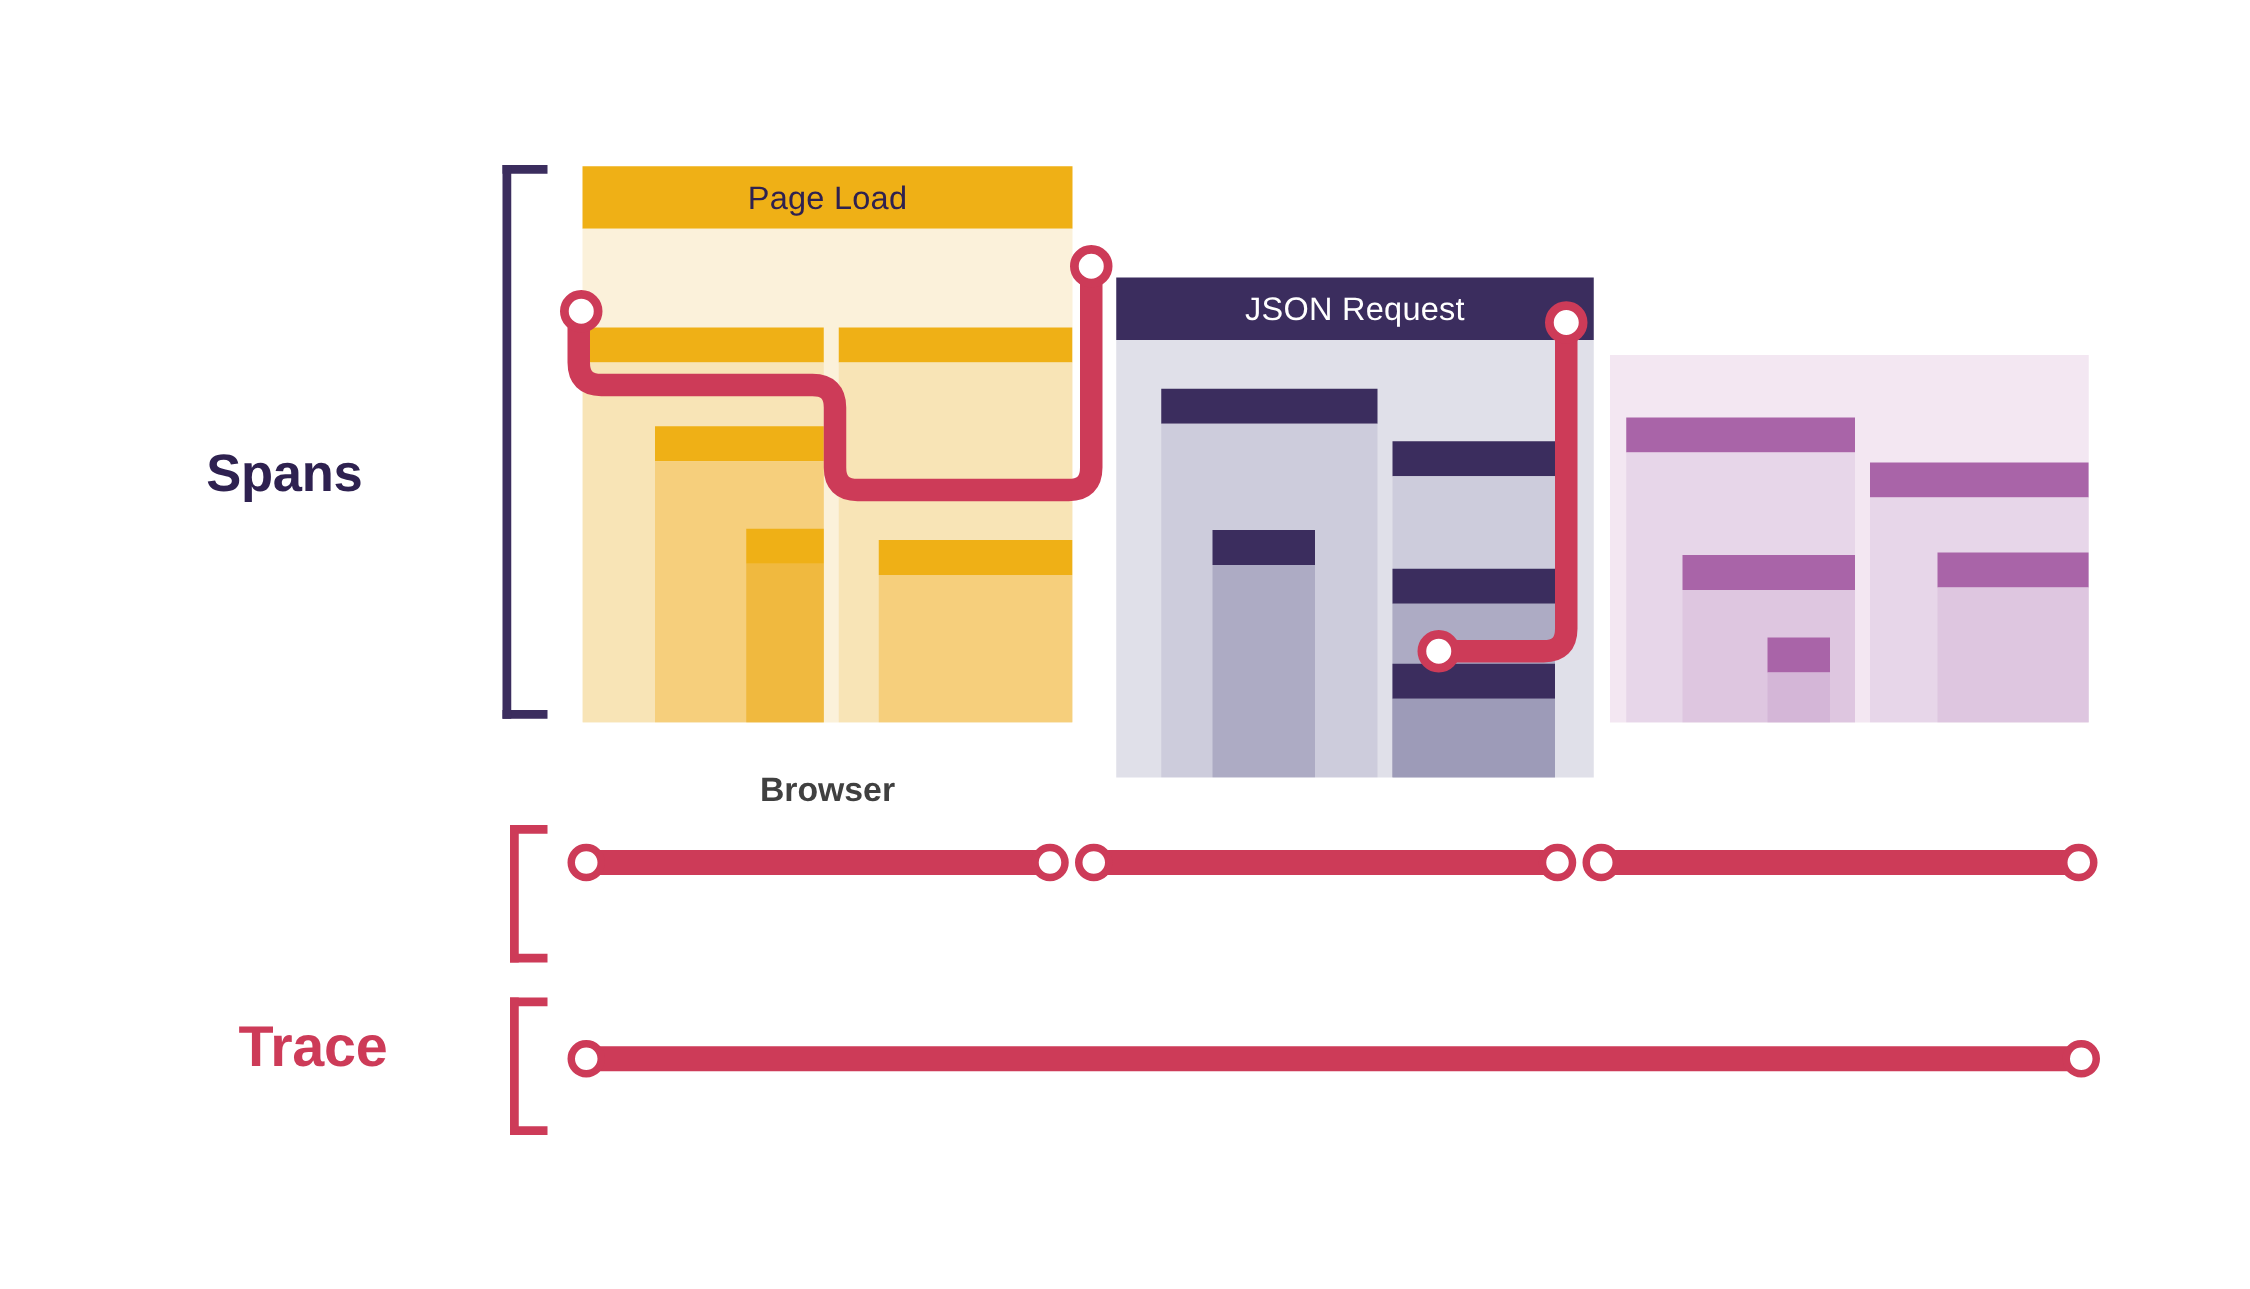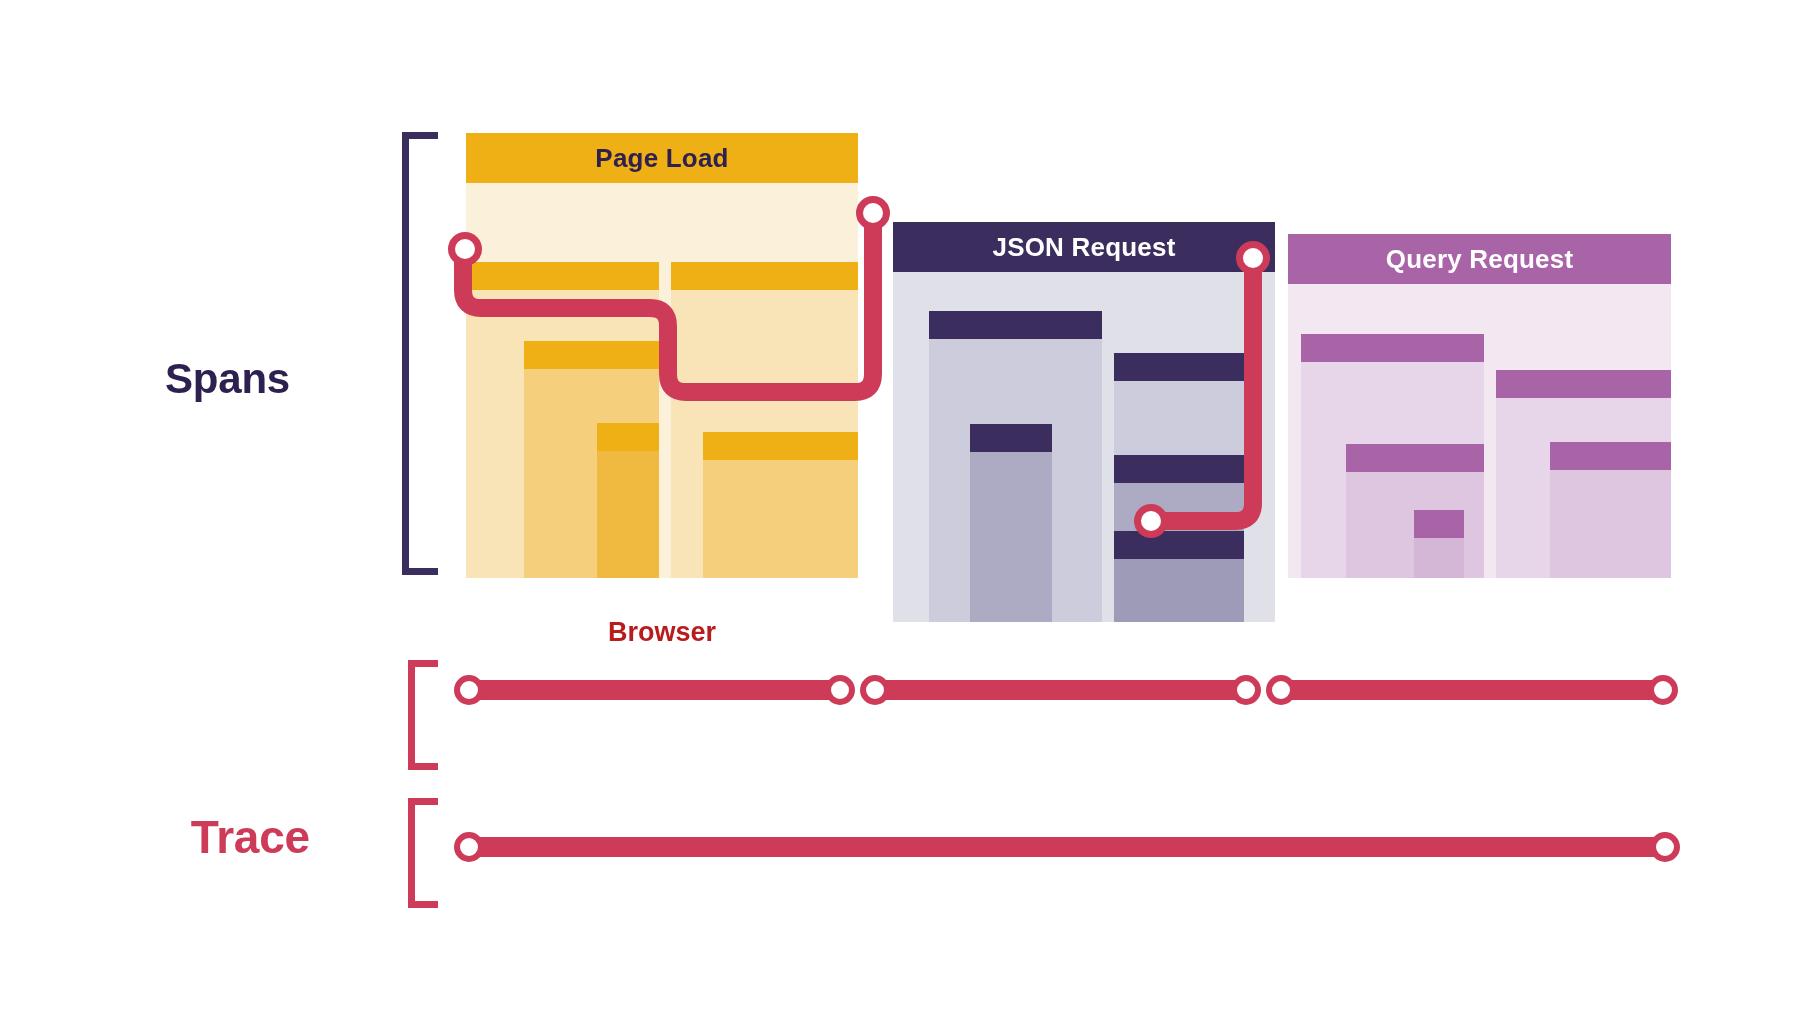--- a/index.html
+++ b/index.html
@@ -53,28 +53,28 @@
     border-top:7px solid #cd3b58;
     border-bottom:7px solid #cd3b58;
   }
 
   
   .service{position:absolute;}
   .service-header{
     position:absolute;left:0;top:0;
     height:50px;
     display:flex;align-items:center;justify-content:center;
-    font-size:26px;font-weight:bold;
+    font-size:26px;font-weight:normal;
     letter-spacing:0.2px;
     box-sizing:border-box;
   }
   .service-body{position:absolute;left:0;overflow:hidden;}
   .service-name{
     position:absolute;
-    font-size:27px;font-weight:bold;color:#b91c1c;
+    font-size:27px;font-weight:bold;color:#404040;
     text-align:center;white-space:nowrap;
   }
 
   
   .span-bar{position:absolute;box-sizing:border-box;}
   .span-bar .cap{position:absolute;left:0;top:0;width:100%;height:28px;}
   .span-bar .body{position:absolute;left:0;top:28px;width:100%;bottom:0;}
 
   
   svg.overlay{position:absolute;left:0;top:0;width:1800px;height:1031px;pointer-events:none;}
@@ -162,21 +162,20 @@
       <div class="span-bar" style="left:221px;top:259px;width:130px;height:91px;">
         <div class="cap" style="background:#3b2d5e;"></div>
         <div class="body" style="background:#9d9bb8;"></div>
       </div>
     </div>
   </div>
 
 
   <div class="service" id="svc-database" style="left:1288px;top:234px;width:383px;height:344px;">
 
-    <div class="service-header" style="width:383px;background:#a964a8;color:#ffffff;">Query Request</div>
 
     <div class="service-body" style="top:50px;width:383px;height:294px;background:#f3e7f2;">
 
       <div class="span-bar" style="left:13px;top:50px;width:183px;height:244px;">
         <div class="cap" style="background:#a964a8;"></div>
         <div class="body" style="background:#e7d6e9;"></div>
       </div>
 
       <div class="span-bar" style="left:58px;top:160px;width:138px;height:134px;">
         <div class="cap" style="background:#a964a8;"></div>

